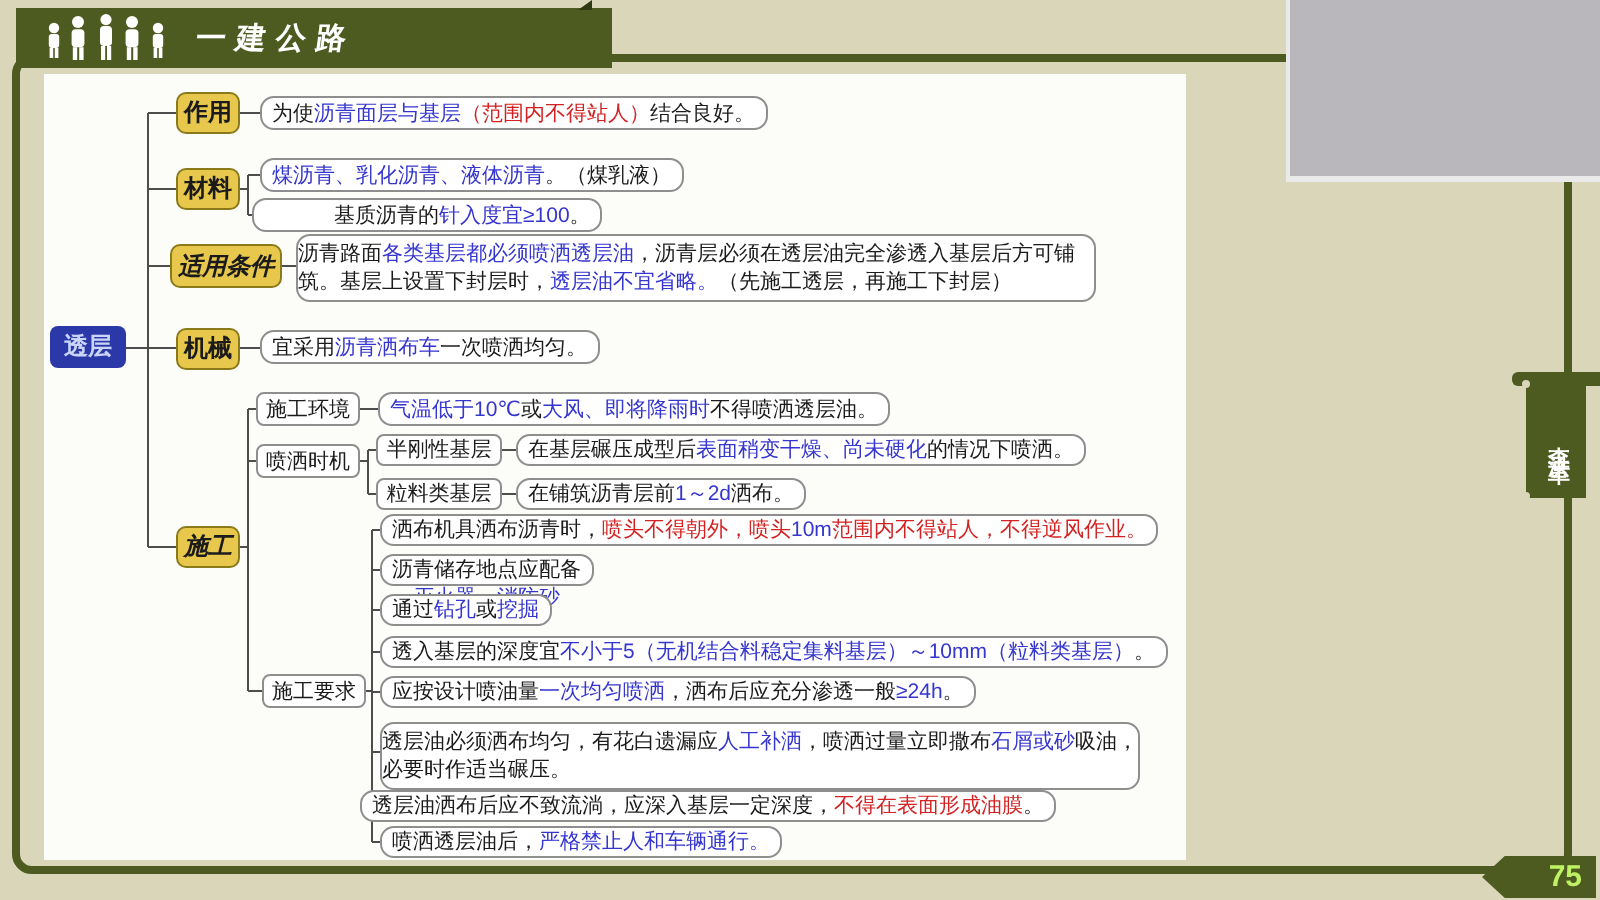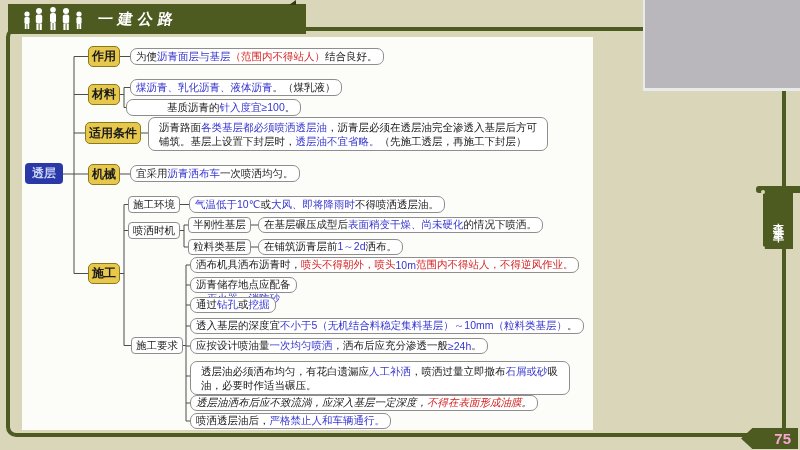--- a/index.html
+++ b/index.html
@@ -16,31 +16,31 @@
   .logo::after{content:"";position:absolute;right:10px;top:-4px;width:0;height:0;
         border-left:7px solid transparent;border-bottom:5px solid #2f3a12;}
   .logo-text{color:#ffffff;font-weight:bold;font-size:15px;letter-spacing:5px;transform:skewX(-8deg);}
   .flag-bar{position:absolute;left:756px;top:186px;width:44px;height:7px;background:#4d5a20;border-radius:3px 0 0 3px;}
   .flag-body{position:absolute;left:763px;top:191px;width:30px;height:58px;background:#4d5a20;color:#ffffff;
         writing-mode:vertical-lr;text-orientation:upright;font-size:11px;letter-spacing:4px;font-weight:bold;
         display:flex;align-items:center;justify-content:center;box-sizing:border-box;}
   .flag-body::before{content:"";position:absolute;left:-2px;top:-1px;width:4px;height:4px;background:#d9d6ba;border-radius:50%;}
   .flag-body::after{content:"";position:absolute;left:-2px;bottom:-1px;width:4px;height:4px;background:#d9d6ba;border-radius:50%;}
   .badge{position:absolute;left:741px;top:428px;width:57px;height:21px;background:#4d5a20;
-        clip-path:polygon(0 50%,20% 0,100% 0,100% 100%,20% 100%);color:#f9a8d4;font-weight:bold;font-size:15px;
+        clip-path:polygon(0 50%,20% 0,100% 0,100% 100%,20% 100%);color:#bef264;font-weight:bold;font-size:15px;
         display:flex;align-items:center;justify-content:flex-end;padding-right:7px;box-sizing:border-box;}
   .root{position:absolute;left:25px;top:163px;width:38px;height:21px;background:#2b38a8;border-radius:4px;
         color:#c9d4f8;font-weight:bold;font-size:12px;display:flex;align-items:center;justify-content:center;}
   .ynode{position:absolute;background:#e7c84d;border:1.5px solid #8a7a1a;border-radius:5px;font-size:12px;
         font-weight:bold;color:#1b1b1b;display:flex;align-items:center;justify-content:center;box-sizing:border-box;}
   .wnode{position:absolute;background:#ffffff;border:1px solid #8e8e8e;border-radius:4px;font-size:10.5px;
         color:#1b1b1b;display:flex;align-items:center;justify-content:center;box-sizing:border-box;}
   .leaf{position:absolute;background:#ffffff;border:1px solid #8e8e8e;border-radius:7px;font-size:10.5px;
         color:#1b1b1b;padding:0 5px;display:flex;align-items:center;white-space:nowrap;height:17px;box-sizing:border-box;}
-  .leaf.multi{white-space:normal;height:auto;line-height:14px;padding:2px 10px;display:block;}
+  .leaf.multi{white-space:normal;height:auto;line-height:14px;padding:2px 0;display:block;}
   .tb{color:#3535cf;}
   .tr{color:#d42222;}
 </style>
 </head>
 <body>
 
 <div class="stage">
 
   <div class="frame"></div>
   <div class="slide"></div>
@@ -57,23 +57,23 @@
       M180 230.5 H184 M184 225 V247 M184 225 H188 M184 247 H188
       M251 225 H258 M251 247 H258
       M183 345.5 H186 M186 265 V421 M186 265 H190 M186 285 H190 M186 305 H190 M186 326 H190
       M186 346 H190 M186 376 H190 M186 403 H190 M186 421 H190"></path>
   </svg>
 
   <div class="root">透层</div>
 
   <div class="ynode" style="left:88px;top:46px;width:32px;height:21px;">作用</div>
   <div class="ynode" style="left:88px;top:84px;width:32px;height:21px;">材料</div>
-  <div class="ynode" style="left:85px;top:122px;width:56px;height:22px;">适用条件</div>
+  <div class="ynode" style="left:85px;top:122px;width:56px;height:22px;font-style:italic;">适用条件</div>
   <div class="ynode" style="left:88px;top:164px;width:32px;height:21px;">机械</div>
-  <div class="ynode" style="left:88px;top:263px;width:32px;height:21px;">施工</div>
+  <div class="ynode" style="left:88px;top:263px;width:32px;height:21px;font-style:italic;">施工</div>
 
   <div class="leaf" style="left:130px;top:48px;">
       <span>为使</span>
       <span class="tb">沥青面层与基层</span>
       <span class="tr">（范围内不得站人）</span>
       <span>结合良好。</span>
     </div>
   <div class="leaf" style="left:130px;top:79px;text-align:center;">
       <span class="tb">煤沥青、乳化沥青、液体沥青</span>
       <span>。（煤乳液）</span>
@@ -135,21 +135,21 @@
       <span>。</span>
     </div>
   <div class="leaf" style="left:190px;top:338px;height:16px;">
       <span>应按设计喷油量</span>
       <span class="tb">一次均匀喷洒</span>
       <span>，洒布后应充分渗透一般</span>
       <span class="tb">≥24h</span>
       <span>。</span>
     </div>
   <div class="leaf multi" style="left:190px;top:361px;width:380px;"><span>透层油必须洒布均匀，有花白遗漏应</span><span class="tb">人工补洒</span><span>，喷洒过量立即撒布</span><span class="tb">石屑或砂</span><span>吸油，必要时作适当碾压。</span></div>
-  <div class="leaf" style="left:190px;top:395px;height:16px;font-style:italic;">
+  <div class="leaf" style="left:180px;top:395px;height:16px;">
       <span>透层油洒布后应不致流淌，应深入基层一定深度，</span>
       <span class="tr">不得在表面形成油膜</span>
       <span>。</span>
     </div>
   <div class="leaf" style="left:190px;top:413px;height:16px;">
       <span>喷洒透层油后，</span>
       <span class="tb">严格禁止人和车辆通行。</span>
     </div>
 
   <div class="camera"></div>

